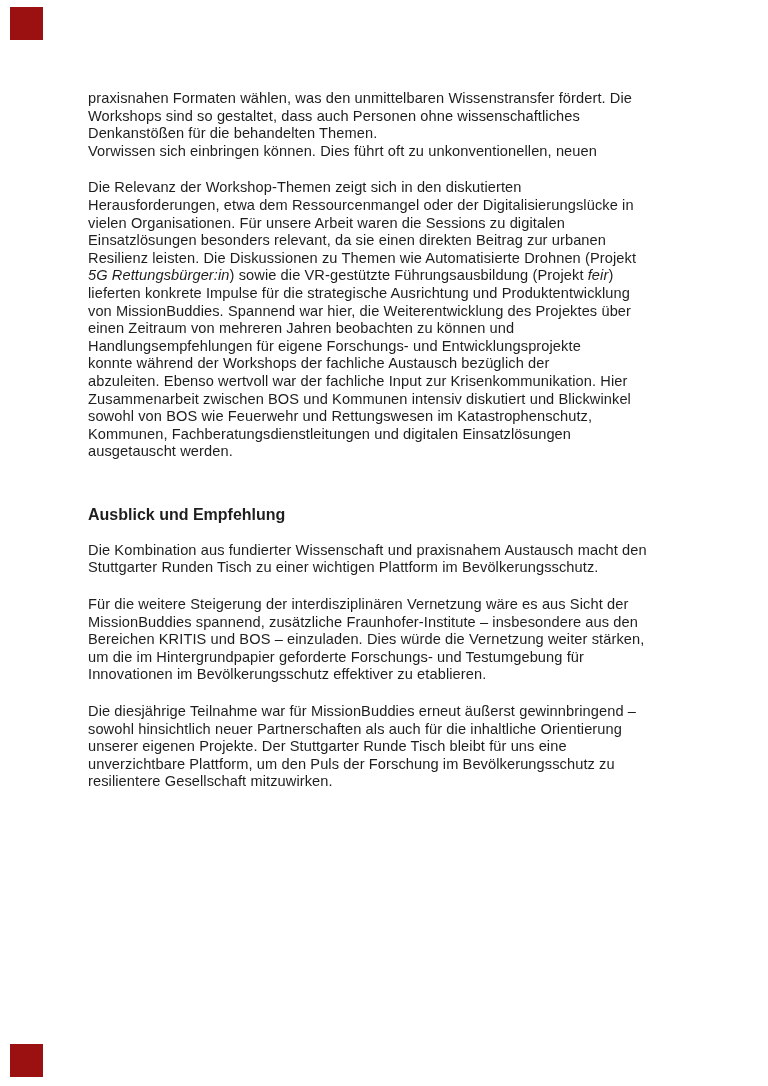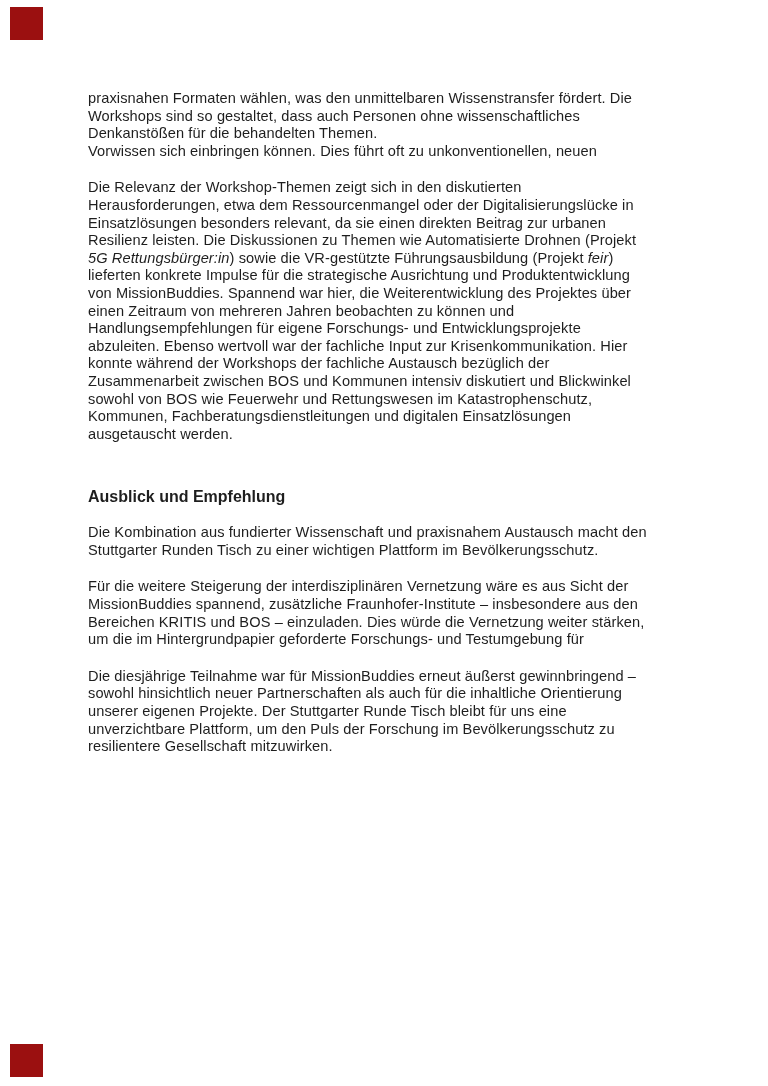--- a/index.html
+++ b/index.html
@@ -63,46 +63,48 @@
   <main class="content" style="color: rgb(30, 30, 30);">
       <div class="para">
         <div class="line"><span>praxisnahen Formaten wählen, was den unmittelbaren Wissenstransfer fördert. Die</span></div>
         <div class="line"><span>Workshops sind so gestaltet, dass auch Personen ohne wissenschaftliches</span></div>
         <div class="line"><span>Denkanstößen für die behandelten Themen.</span></div>
         <div class="line"><span>Vorwissen sich einbringen können. Dies führt oft zu unkonventionellen, neuen</span></div>
       </div>
       <div class="para">
         <div class="line"><span>Die Relevanz der Workshop-Themen zeigt sich in den diskutierten</span></div>
         <div class="line"><span>Herausforderungen, etwa dem Ressourcenmangel oder der Digitalisierungslücke in</span></div>
+        <div class="line"><span>vielen Organisationen. Für unsere Arbeit waren die Sessions zu digitalen</span></div>
         <div class="line"><span>Einsatzlösungen besonders relevant, da sie einen direkten Beitrag zur urbanen</span></div>
         <div class="line"><span>Resilienz leisten. Die Diskussionen zu Themen wie Automatisierte Drohnen (Projekt</span></div>
         <div class="line"><span class="italic">5G Rettungsbürger:in</span><span>) sowie die VR-gestützte Führungsausbildung (Projekt </span><span class="italic">feir</span><span>)</span></div>
         <div class="line"><span>lieferten konkrete Impulse für die strategische Ausrichtung und Produktentwicklung</span></div>
         <div class="line"><span>von MissionBuddies. Spannend war hier, die Weiterentwicklung des Projektes über</span></div>
         <div class="line"><span>einen Zeitraum von mehreren Jahren beobachten zu können und</span></div>
         <div class="line"><span>Handlungsempfehlungen für eigene Forschungs- und Entwicklungsprojekte</span></div>
+        <div class="line"><span>konnte während der Workshops der fachliche Austausch bezüglich der</span></div>
         <div class="line"><span>abzuleiten. Ebenso wertvoll war der fachliche Input zur Krisenkommunikation. Hier</span></div>
-        <div class="line"><span>konnte während der Workshops der fachliche Austausch bezüglich der</span></div>
         <div class="line"><span>Zusammenarbeit zwischen BOS und Kommunen intensiv diskutiert und Blickwinkel</span></div>
         <div class="line"><span>sowohl von BOS wie Feuerwehr und Rettungswesen im Katastrophenschutz,</span></div>
         <div class="line"><span>Kommunen, Fachberatungsdienstleitungen und digitalen Einsatzlösungen</span></div>
         <div class="line"><span>ausgetauscht werden.</span></div>
       </div>
       <div class="heading">
         <div class="line"><span>Ausblick und Empfehlung</span></div>
       </div>
       <div class="para">
         <div class="line"><span>Die Kombination aus fundierter Wissenschaft und praxisnahem Austausch macht den</span></div>
         <div class="line"><span>Stuttgarter Runden Tisch zu einer wichtigen Plattform im Bevölkerungsschutz.</span></div>
       </div>
       <div class="para">
         <div class="line"><span>Für die weitere Steigerung der interdisziplinären Vernetzung wäre es aus Sicht der</span></div>
         <div class="line"><span>MissionBuddies spannend, zusätzliche Fraunhofer-Institute – insbesondere aus den</span></div>
         <div class="line"><span>Bereichen KRITIS und BOS – einzuladen. Dies würde die Vernetzung weiter stärken,</span></div>
         <div class="line"><span>um die im Hintergrundpapier geforderte Forschungs- und Testumgebung für</span></div>
+        <div class="line"><span>Innovationen im Bevölkerungsschutz effektiver zu etablieren.</span></div>
       </div>
       <div class="para">
         <div class="line"><span>Die diesjährige Teilnahme war für MissionBuddies erneut äußerst gewinnbringend –</span></div>
         <div class="line"><span>sowohl hinsichtlich neuer Partnerschaften als auch für die inhaltliche Orientierung</span></div>
         <div class="line"><span>unserer eigenen Projekte. Der Stuttgarter Runde Tisch bleibt für uns eine</span></div>
         <div class="line"><span>unverzichtbare Plattform, um den Puls der Forschung im Bevölkerungsschutz zu</span></div>
         <div class="line"><span>resilientere Gesellschaft mitzuwirken.</span></div>
       </div>
     </main>
 </div>

